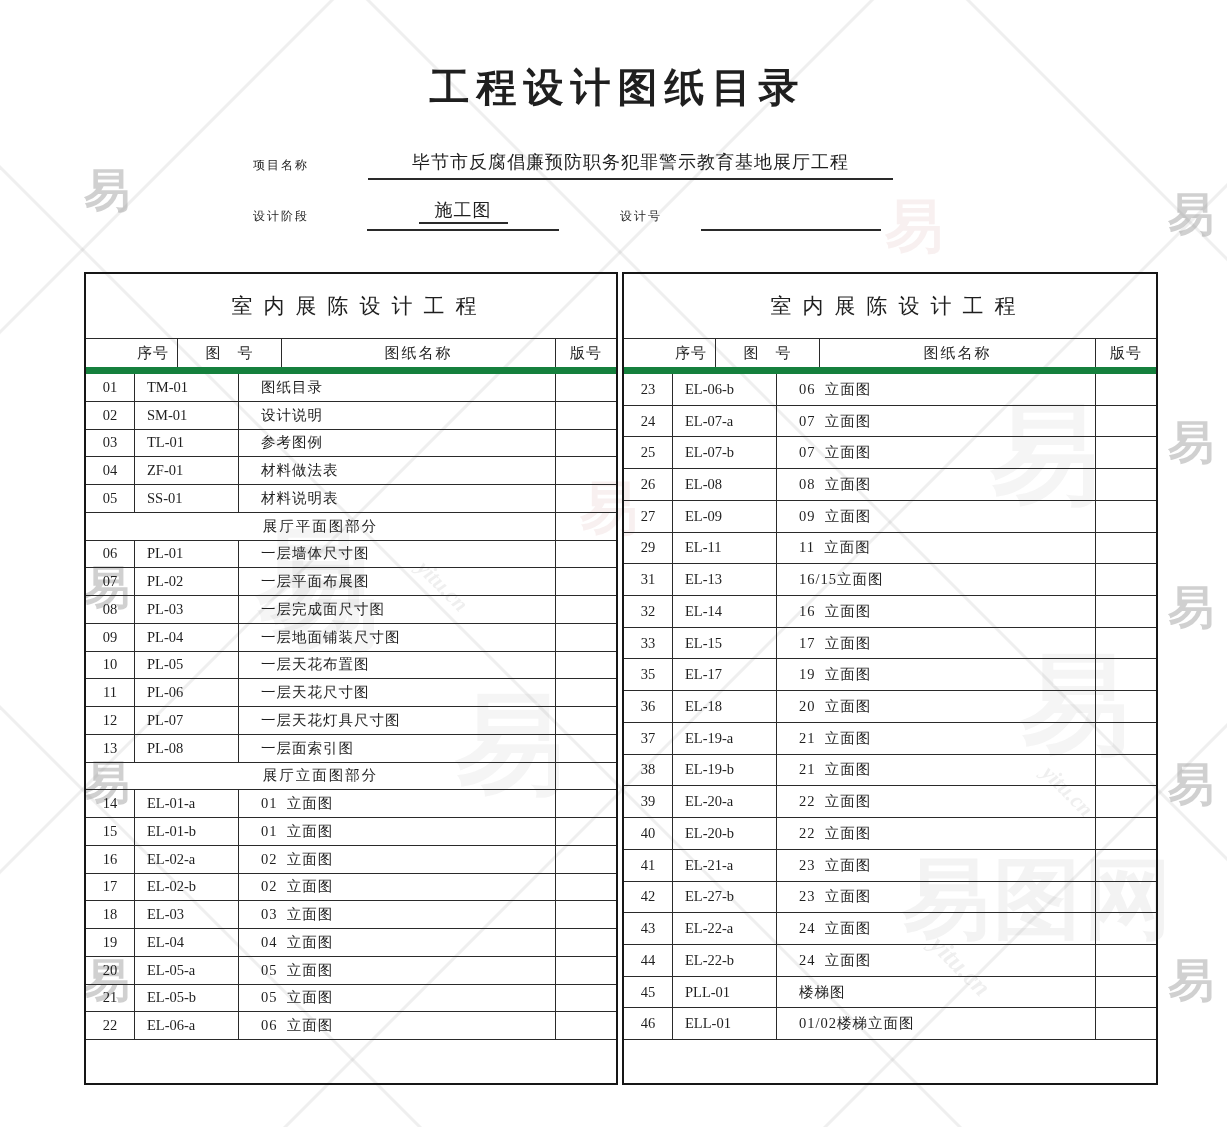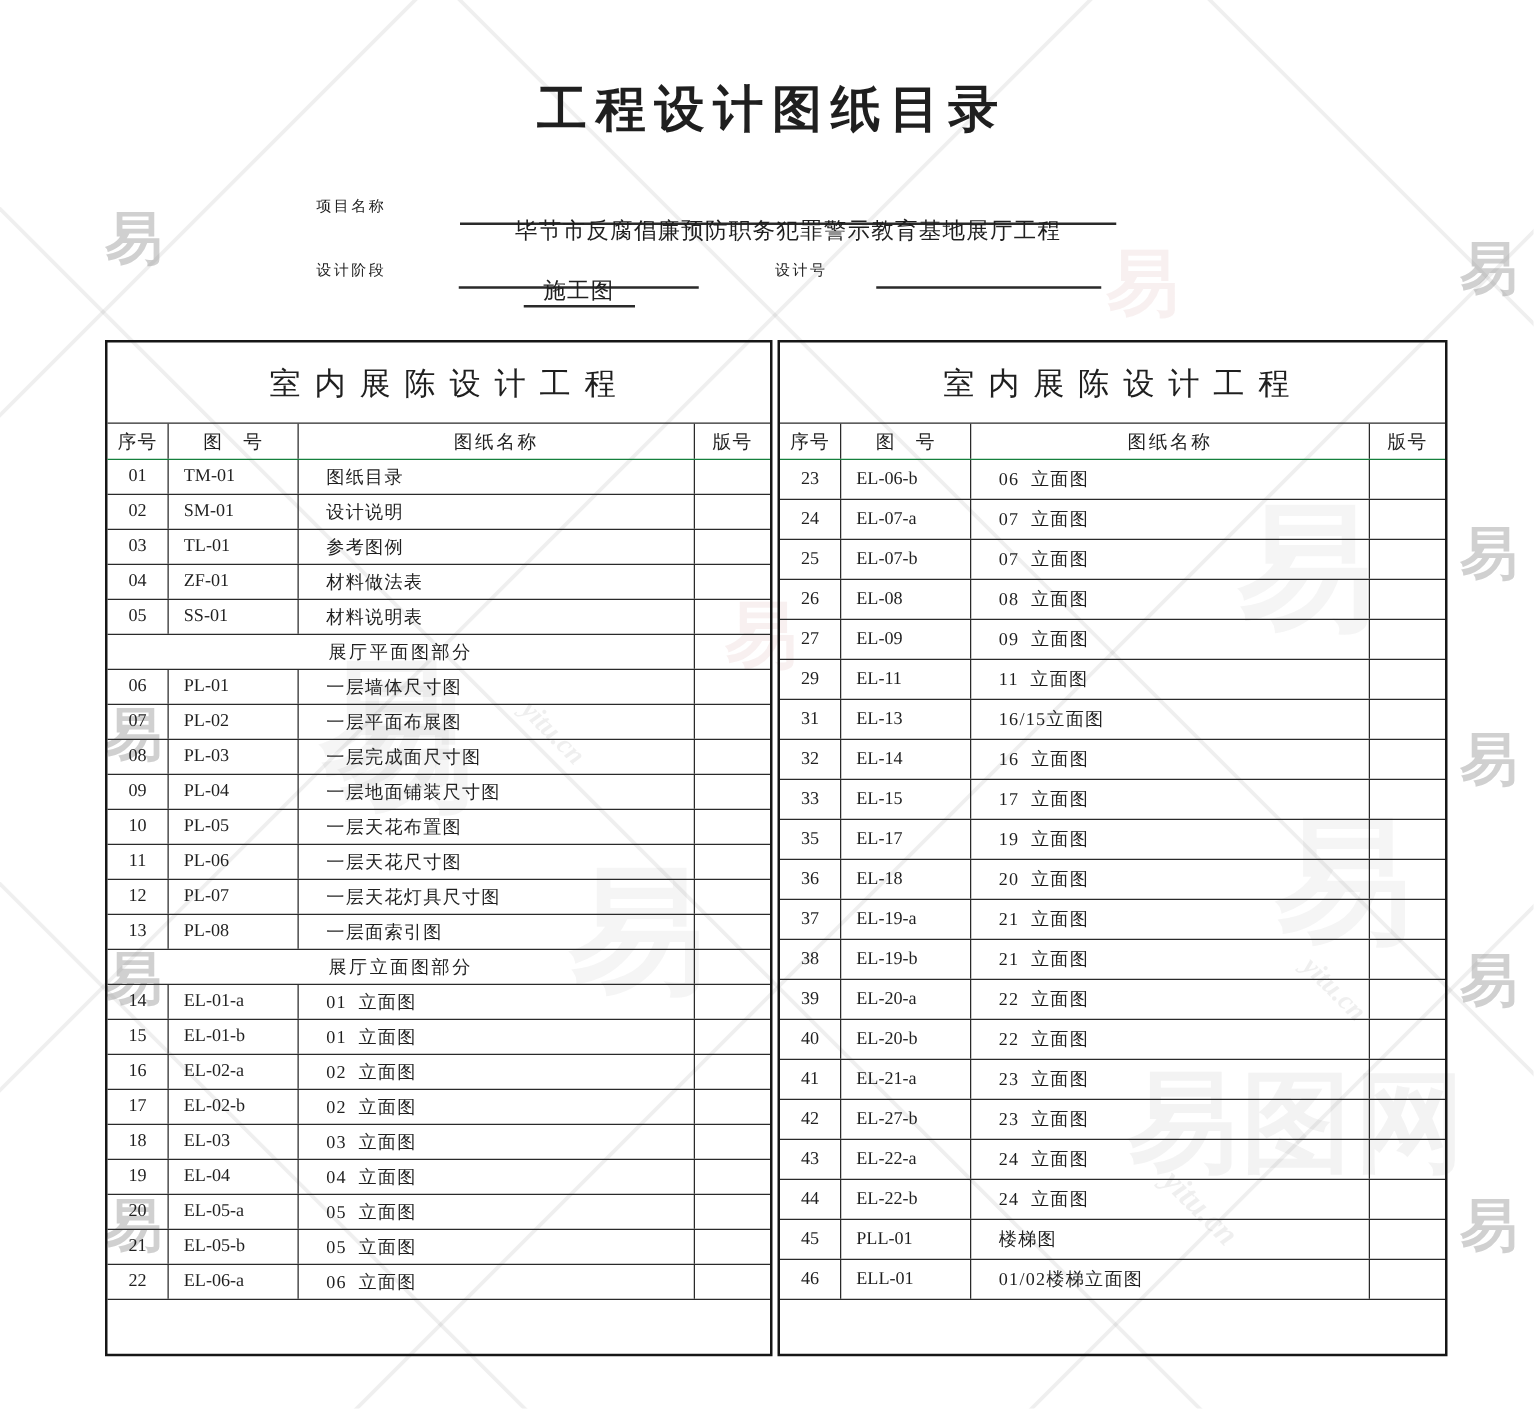--- a/index.html
+++ b/index.html
@@ -22,35 +22,35 @@
                color:rgba(120,120,120,0.12); transform:rotate(45deg); transform-origin:0 0; }
   
   .content { position:absolute; inset:0; z-index:1; }
   .doc-title {
     position:absolute; top:60px; left:4px; width:100%; text-align:center;
     font-size:40px; font-weight:bold; letter-spacing:7px;
   }
   .form-label { position:absolute; font-size:12px; letter-spacing:2px; white-space:pre; }
   .u-line { position:absolute; border-bottom:2px solid #2a2a2a; text-align:center;
             font-size:18px; box-sizing:border-box; }
-  .u-line .val { display:inline-block; letter-spacing:1px; white-space:pre;margin-top:22px; }
+  .u-line .val { display:inline-block; letter-spacing:1px; white-space:pre; }
   .stage-val { border-bottom:2px solid #2a2a2a; padding:0 16px; position:relative; top:-3px; }
   
   .ctable {
     position:absolute; top:272px; height:813px; box-sizing:border-box;
     border:2px solid #161616; display:flex; flex-direction:column; background:transparent;
   }
   .ctable.left  { left:84px;  width:534px; }
   .ctable.right { left:622px; width:536px; }
   .t-title {
     height:64px; flex:none; border-bottom:1px solid #2a2a2a;
     display:flex; align-items:center; justify-content:center;
-    font-size:25px; letter-spacing:11px; white-space:pre;padding-left:17px;
+    font-size:21px; letter-spacing:11px; white-space:pre;padding-left:17px;
   }
-  .t-head { height:28px; flex:none; border-bottom:1px solid #15803d; display:flex; }
+  .t-head { height:28px; flex:none; border-bottom:7px solid #15803d; display:flex;padding-left:43px; }
   .t-body { flex:1; display:flex; flex-direction:column; }
   .t-row  { flex:1; border-bottom:1px solid #2a2a2a; display:flex; font-size:14.5px; min-height:0; }
   .t-fill { height:43px; flex:none; }
   .cell { box-sizing:border-box; border-right:1px solid #2a2a2a; display:flex;
           align-items:center; overflow:hidden; white-space:pre; }
   .hcell { justify-content:center; font-size:15px; letter-spacing:1px; }
   .c0 { width:49px;  flex:none; justify-content:center; }
   .c1 { width:104px; flex:none; padding-left:12px; }
   .hc1 { padding-left:0; justify-content:center; }
   .c2 { flex:1; padding-left:22px; letter-spacing:1px; }

